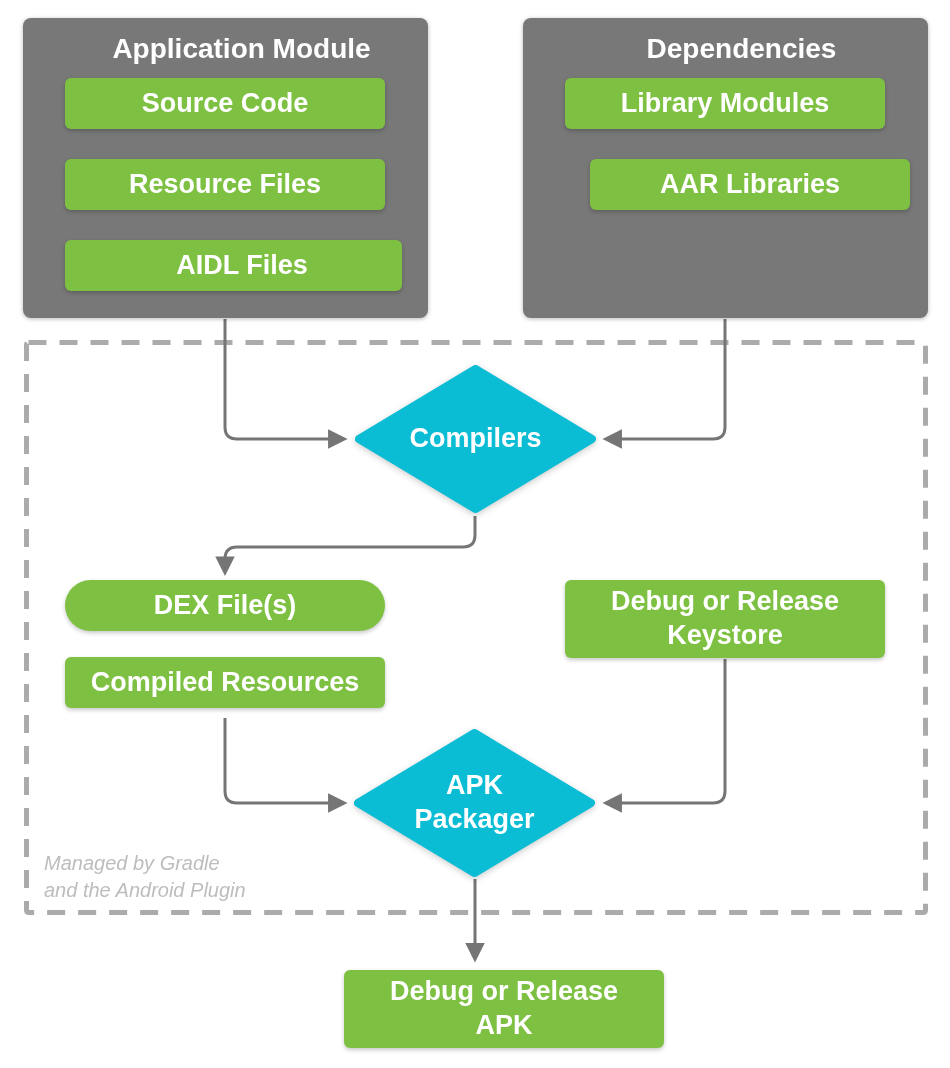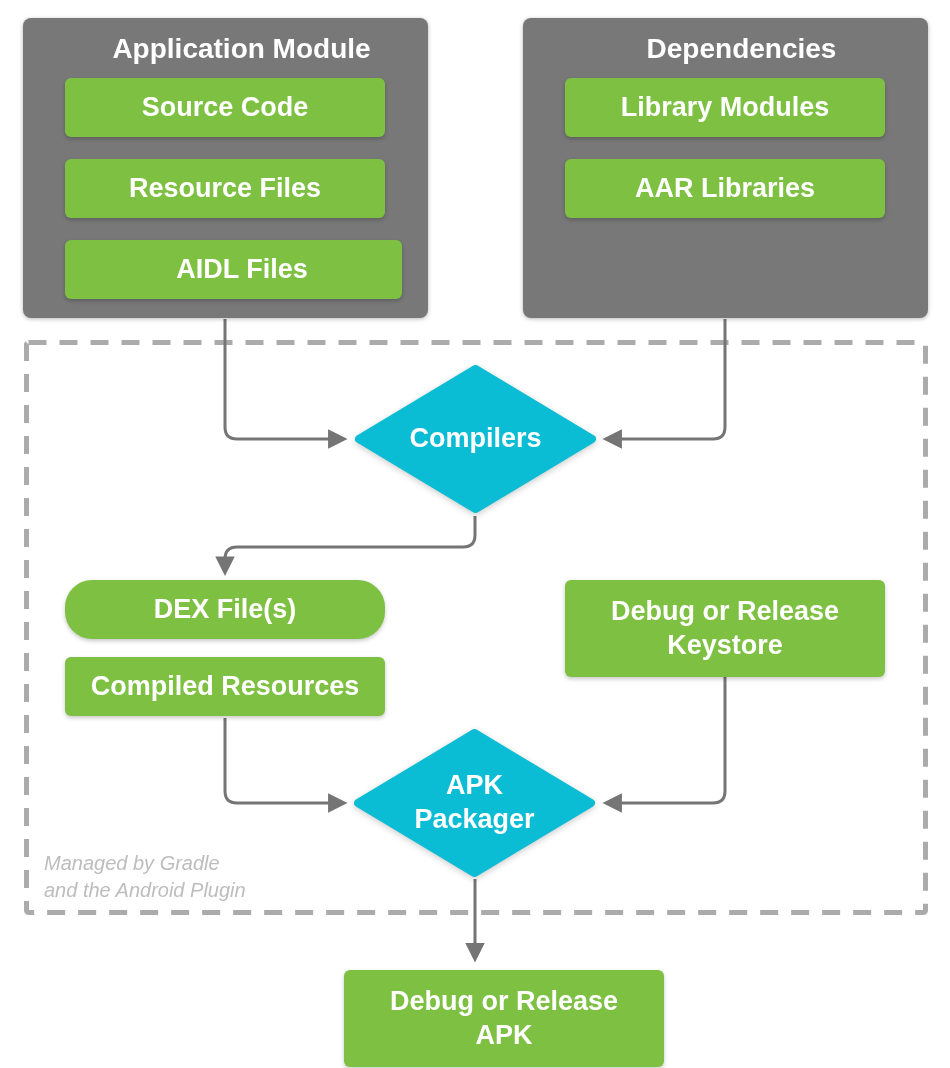--- a/index.html
+++ b/index.html
@@ -13,27 +13,27 @@
   .dashed-rect{fill:none;stroke:var(--dashed-border,#ABABAB);stroke-width:5;stroke-dasharray:18 13;}
   .group{
     position:absolute;width:405px;height:300px;background:var(--box-gray,#787878);
     border-radius:8px;box-shadow:0 1px 4px rgba(0,0,0,.28);
   }
   .group-title{
     margin:0;padding-top:17px;text-align:center;color:var(--label-white,#fff);
     font-size:28px;font-weight:700;line-height:1;padding-left:32px;
   }
   .chip{
-    position:absolute;left:42px;width:320px;height:59px;background:var(--node-green,#7EC142);
+    position:absolute;left:42px;width:320px;height:51px;background:var(--node-green,#7EC142);
     border-radius:6px;color:var(--label-white,#fff);font-size:27px;font-weight:700;
     display:flex;align-items:center;justify-content:center;text-align:center;
     box-shadow:0 2px 4px rgba(0,0,0,.22);
   }
   .chip.standalone{position:absolute;}
-  .chip.tall{height:97px;line-height:1.25;}
+  .chip.tall{height:78px;line-height:1.25;}
   .chip.tall .wrap{display:inline-block;max-width:250px;}
   .diamond{position:absolute;width:245px;height:152px;}
   .diamond svg{position:absolute;left:0;top:0;filter:drop-shadow(0 2px 3px rgba(0,0,0,.2));}
   .diamond-shape{
     fill:var(--diamond-cyan,#0ABCD4);stroke:var(--diamond-cyan,#0ABCD4);
     stroke-width:8;stroke-linejoin:round;
   }
   .diamond-label{
     position:absolute;left:0;top:0;width:100%;height:100%;
     display:flex;align-items:center;justify-content:center;text-align:center;
@@ -69,21 +69,21 @@
   <section class="group" style="left:23px;top:18px;">
     <h2 class="group-title">Application Module</h2>
     <div class="chip" style="top:60px;">Source Code</div>
     <div class="chip" style="top:141px;">Resource Files</div>
     <div class="chip" style="top:222px;padding-left:17px;">AIDL Files</div>
   </section>
 
   <section class="group" style="left:523px;top:18px;">
     <h2 class="group-title">Dependencies</h2>
     <div class="chip" style="top:60px;">Library Modules</div>
-    <div class="chip" style="top:141px;">AAR Libraries</div>
+    <div class="chip" style="top:141px;margin-left:25px;">AAR Libraries</div>
   </section>
 
   <div class="diamond" style="left:353px;top:363px;">
     <svg width="245" height="152" viewBox="0 0 245 152">
       <polygon class="diamond-shape" points="122.5,6 239,76 122.5,146 6,76"></polygon>
     </svg>
     <div class="diamond-label">
       <span class="wrap">Compilers</span>
     </div>
   </div>

